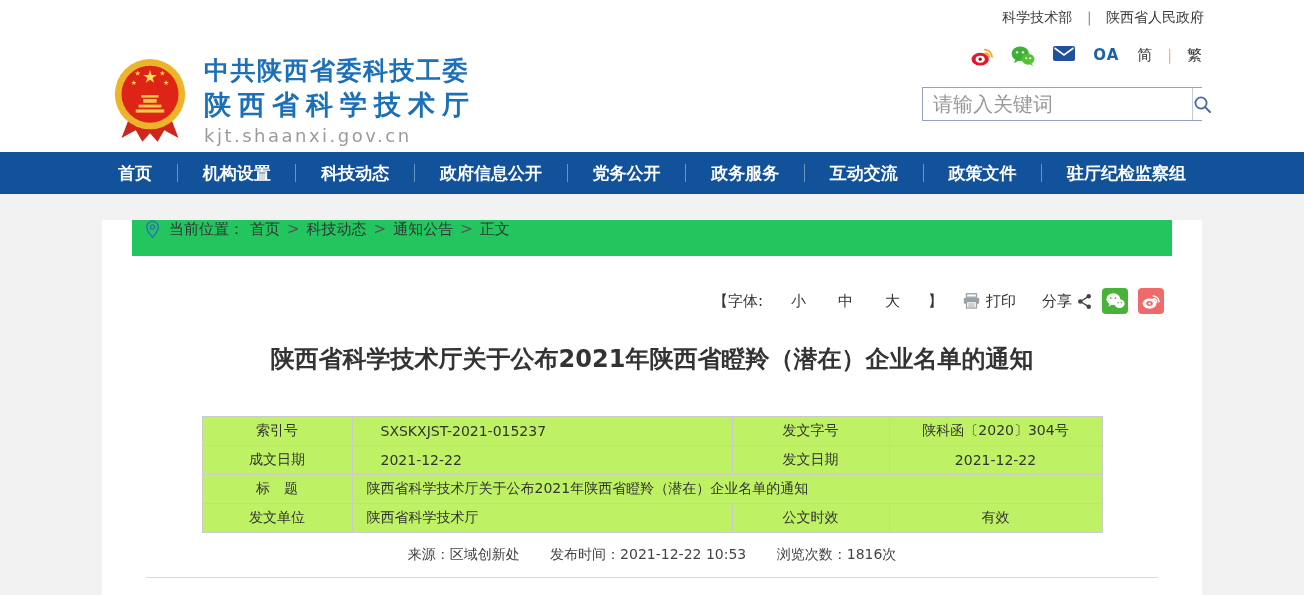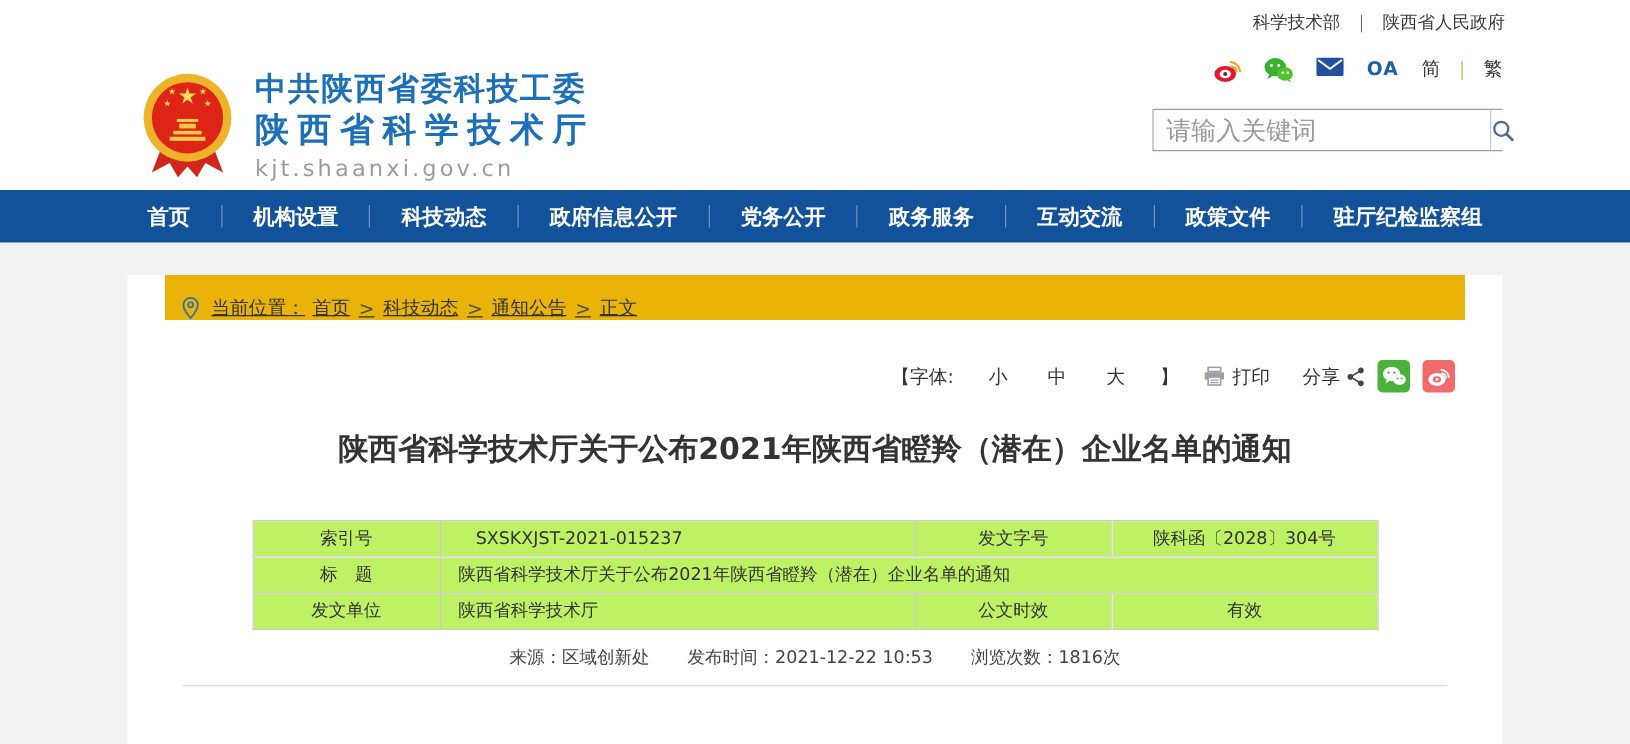--- a/index.html
+++ b/index.html
@@ -50,22 +50,22 @@
     width: 1100px; margin: 0 auto; height: 42px; padding: 0 16px;
     display: flex; align-items: center; justify-content: space-between;
   }
   .nav-item {
     color: #FFFFFF; font-size: 17px; font-weight: bold; cursor: pointer; white-space: nowrap;
   }
   .nav-sep { width: 1px; height: 18px; background: rgba(255,255,255,0.38); }
   
   .main { width: 1100px; margin: 0 auto; background: #FFFFFF; height: 401px; }
   .breadcrumb {
-    margin: 26px 30px 0; height: 36px; background: #eab308;
-    display: flex; align-items: flex-end; padding: 0 13px; font-size: 15px; color: #333; text-decoration: underline;
+    margin: 26px 30px 0; height: 36px; background: #22c55e;
+    display: flex; align-items: flex-start; padding: 0 13px; font-size: 15px; color: #333;
   }
   .breadcrumb .crumb { cursor: pointer; }
   .breadcrumb .bsep { margin: 0 7px; color: #555; }
   .bc-label { margin-left: 9px; margin-right: 6px; }
   
   .tools {
     margin-top: 32px; padding-right: 38px;
     display: flex; align-items: center; justify-content: flex-end;
     font-size: 15px; color: #333;
   }
@@ -273,21 +273,27 @@
         <col style="width:150px">
         <col style="width:380px">
         <col style="width:157px">
         <col style="width:213px">
       </colgroup>
     <tbody>
         <tr>
       <td class="lbl">索引号</td>
       <td class="val-l">SXSKXJST-2021-015237</td>
       <td class="lbl">发文字号</td>
-      <td class="val-c">陕科函〔2028〕304号</td>
+      <td class="val-c">陕科函〔2020〕304号</td>
+    </tr>
+    <tr>
+      <td class="lbl">成文日期</td>
+      <td class="val-l">2021-12-22</td>
+      <td class="lbl">发文日期</td>
+      <td class="val-c">2021-12-22</td>
     </tr>
     <tr>
       <td class="lbl">标　题</td>
       <td class="val-l2" colspan="3">陕西省科学技术厅关于公布2021年陕西省瞪羚（潜在）企业名单的通知</td>
     </tr>
     <tr>
       <td class="lbl">发文单位</td>
       <td class="val-l2">陕西省科学技术厅</td>
       <td class="lbl">公文时效</td>
       <td class="val-c">有效</td>

